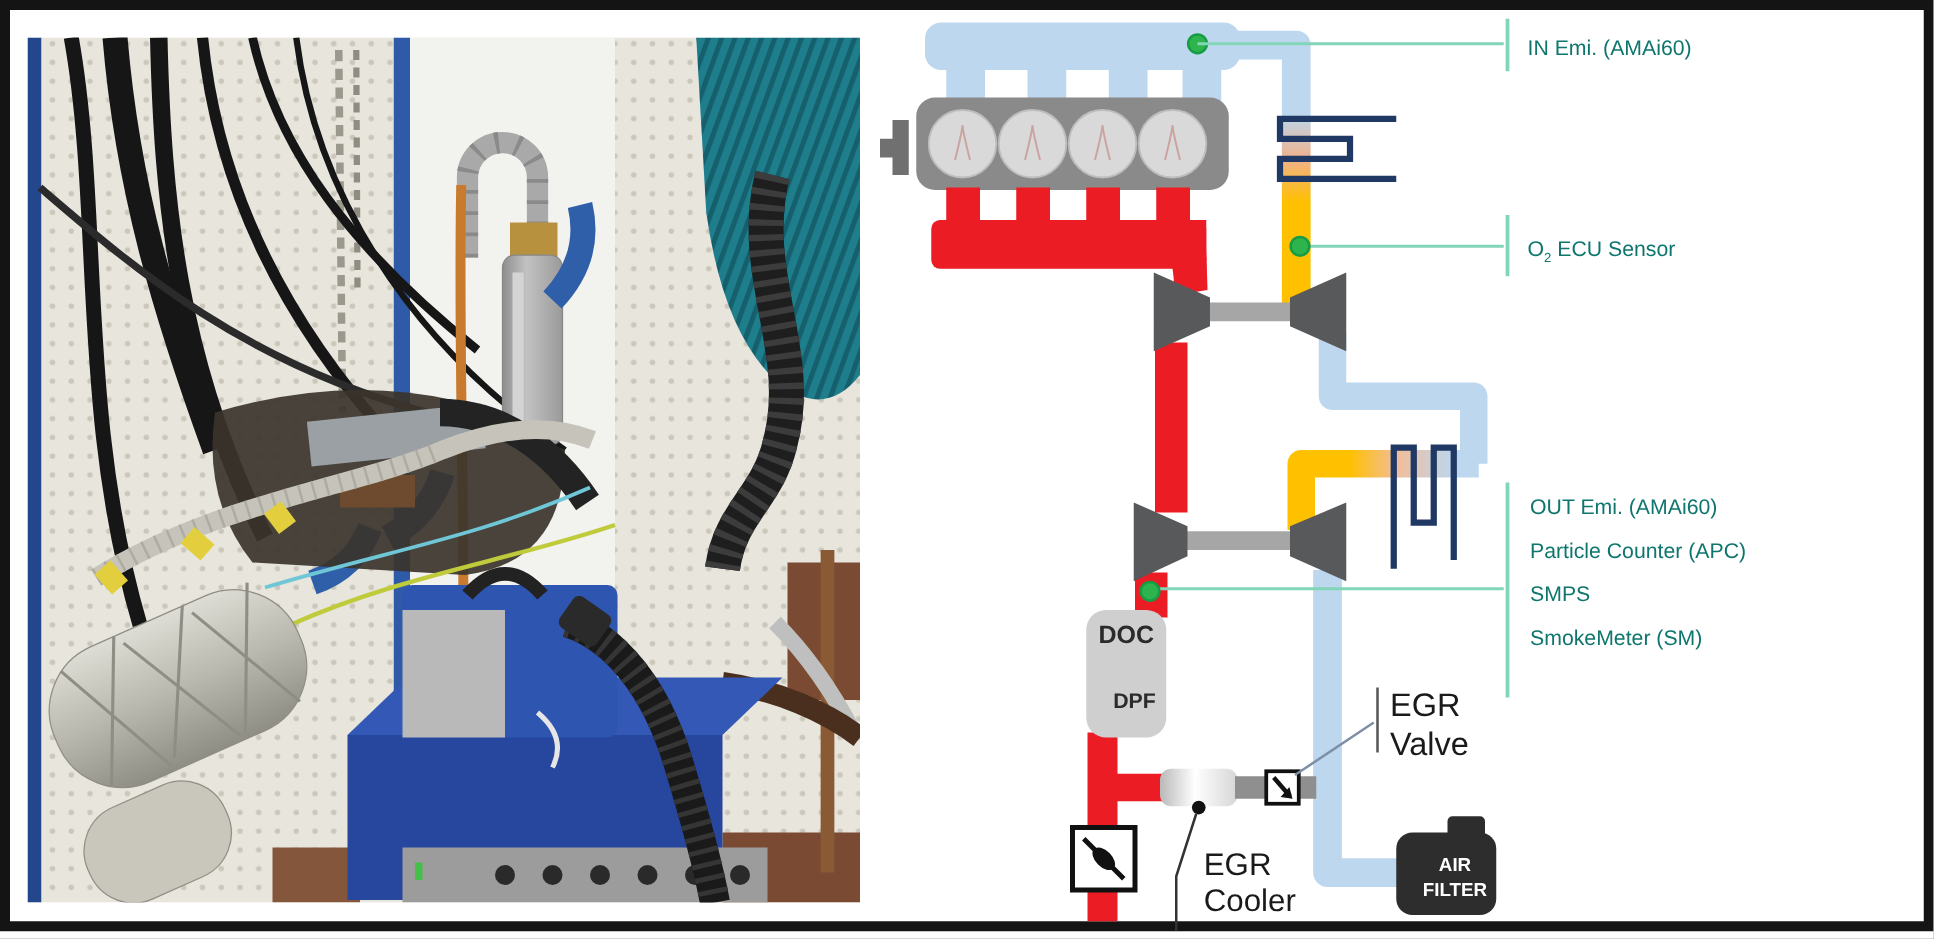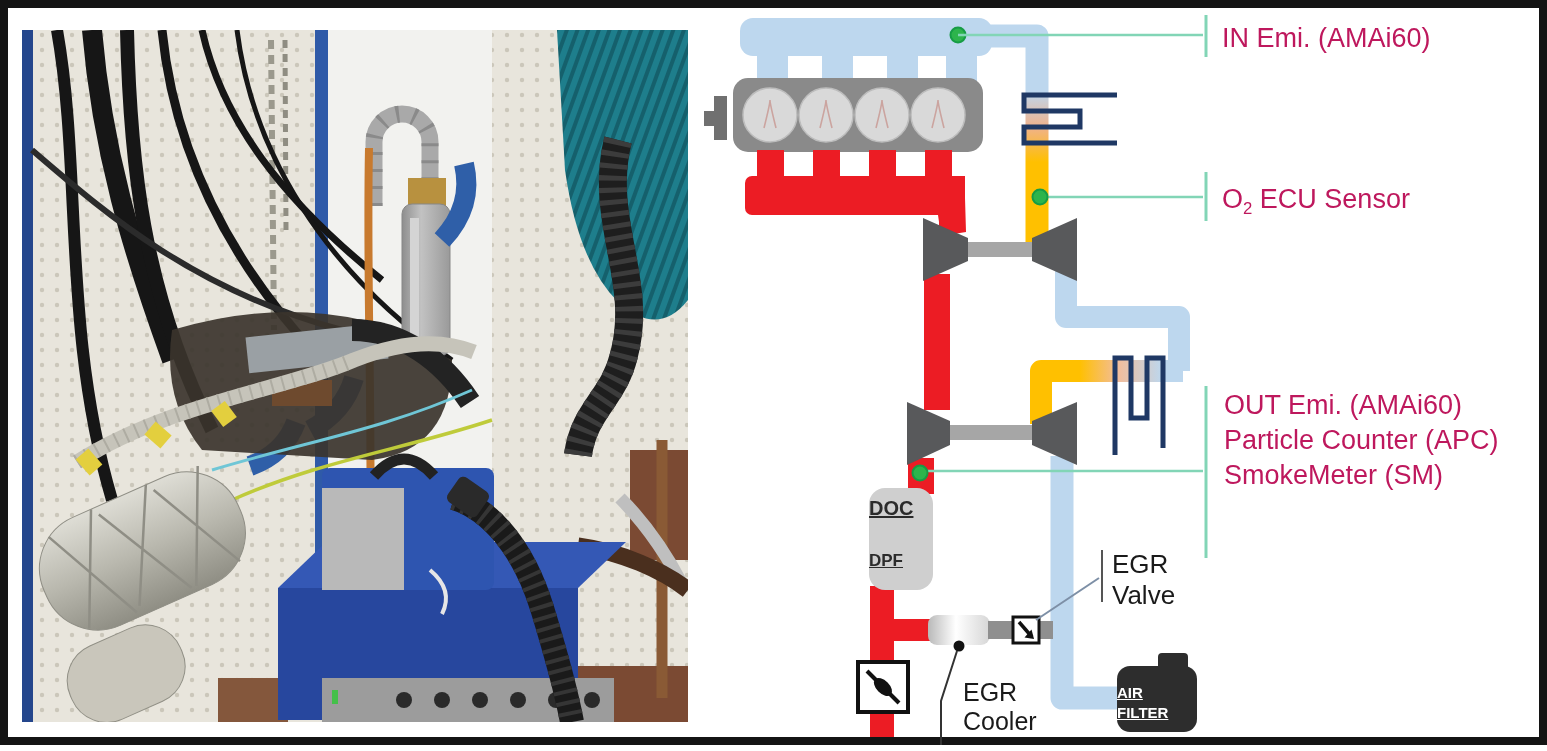--- a/index.html
+++ b/index.html
@@ -1,23 +1,23 @@
 <!DOCTYPE html>
 <html><head>
 <meta charset="utf-8">
 <style>
   html,body{margin:0;padding:0;background:#9a9a9a;}
   #stage{position:relative;width:1547px;height:751px;background:#fff;overflow:hidden;
          font-family:"Liberation Sans",sans-serif;}
   #frame{position:absolute;left:0;top:0;width:1547px;height:745px;border:8px solid #141414;
          box-sizing:border-box;background:#fff;}
   svg{position:absolute;display:block;}
-  .lbl{position:absolute;color:#be185d;font-size:27px;line-height:35px;white-space:nowrap;}
+  .lbl{position:absolute;color:#0f766e;font-size:17px;line-height:35px;white-space:nowrap;}
   .lbl-sm{position:absolute;color:#1a1a1a;font-size:25px;line-height:29px;white-space:nowrap;}
-  .blk{position:absolute;font-weight:bold;color:#2b2b2b;text-decoration:underline;}
+  .blk{position:absolute;font-weight:bold;color:#2b2b2b;text-align:center;}
   sub{font-size:0.62em;}
 </style>
 </head>
 <body>
 
 <div id="stage">
   <div id="frame"></div>
 
   <svg style="left:22px;top:30px" width="666" height="692" viewBox="0 0 666 692">
     <defs>
@@ -264,20 +264,21 @@
 
   <div class="lbl" style="left:1222px;top:21px">IN Emi. (AMAi60)</div>
 
   <div class="lbl" style="left:1222px;top:182px">
     <span>O</span><sub>2</sub><span> ECU Sensor</span>
   </div>
 
   <div class="lbl" style="left:1224px;top:388px">
     <div>OUT Emi. (AMAi60)</div>
     <div>Particle Counter (APC)</div>
+    <div>SMPS</div>
     <div>SmokeMeter (SM)</div>
   </div>
 
   <div class="lbl-sm" style="left:1112px;top:549px;font-size:26px;line-height:31px">
     <div>EGR</div>
     <div>Valve</div>
   </div>
 
 
   <div class="lbl-sm" style="left:963px;top:678px">

